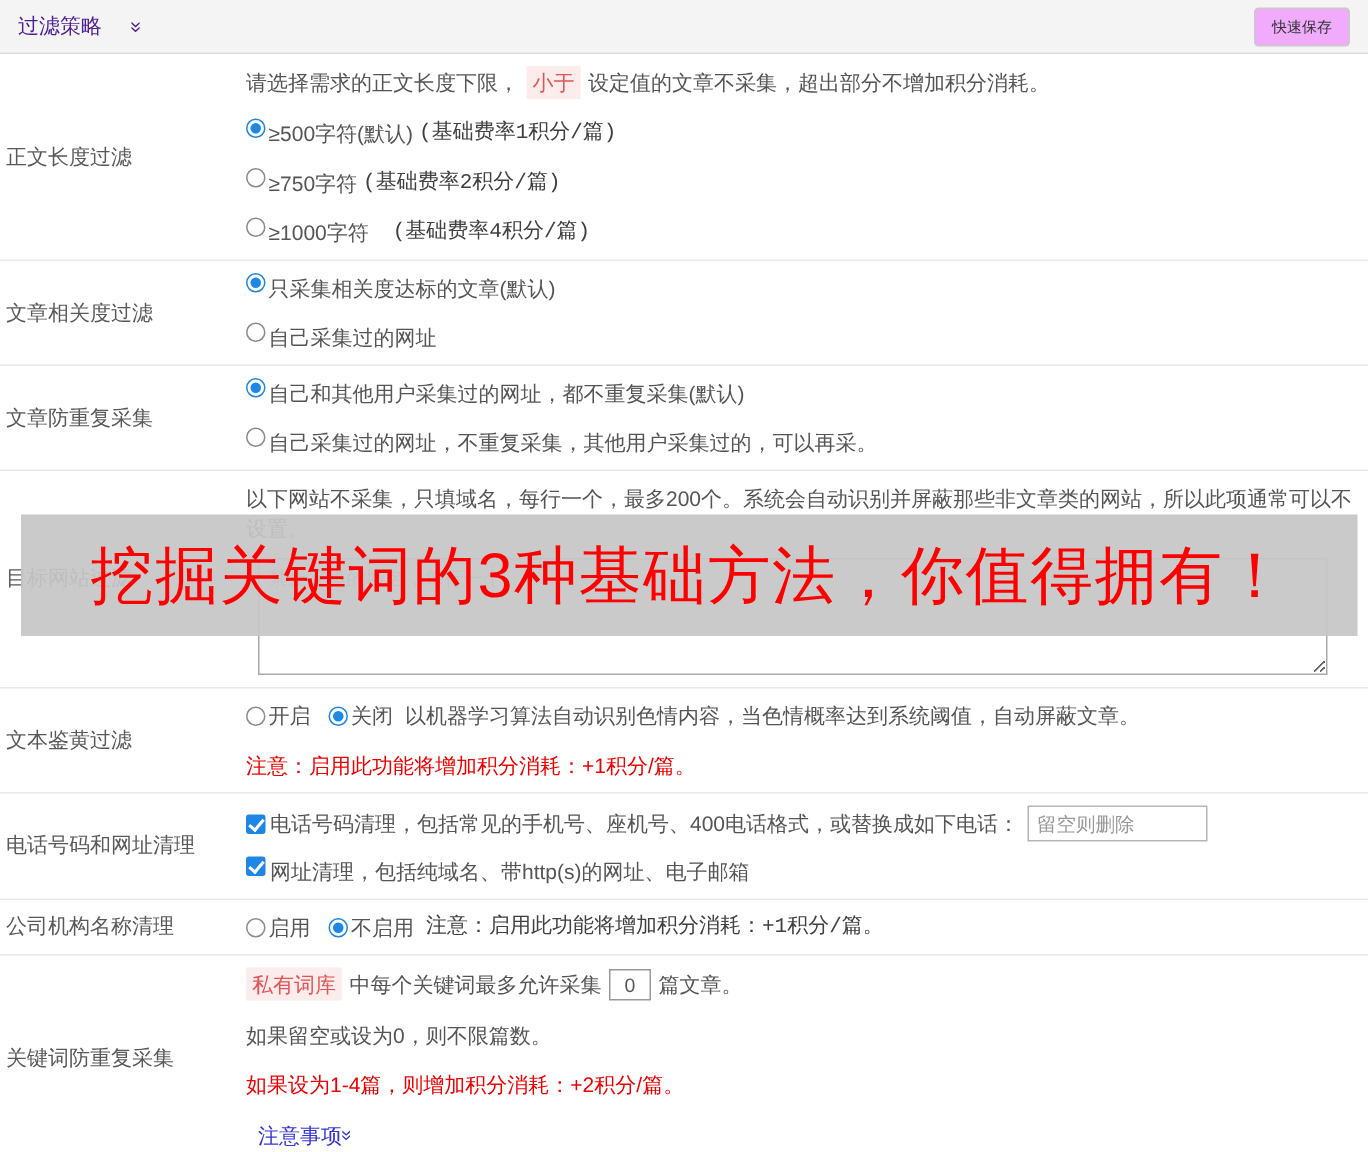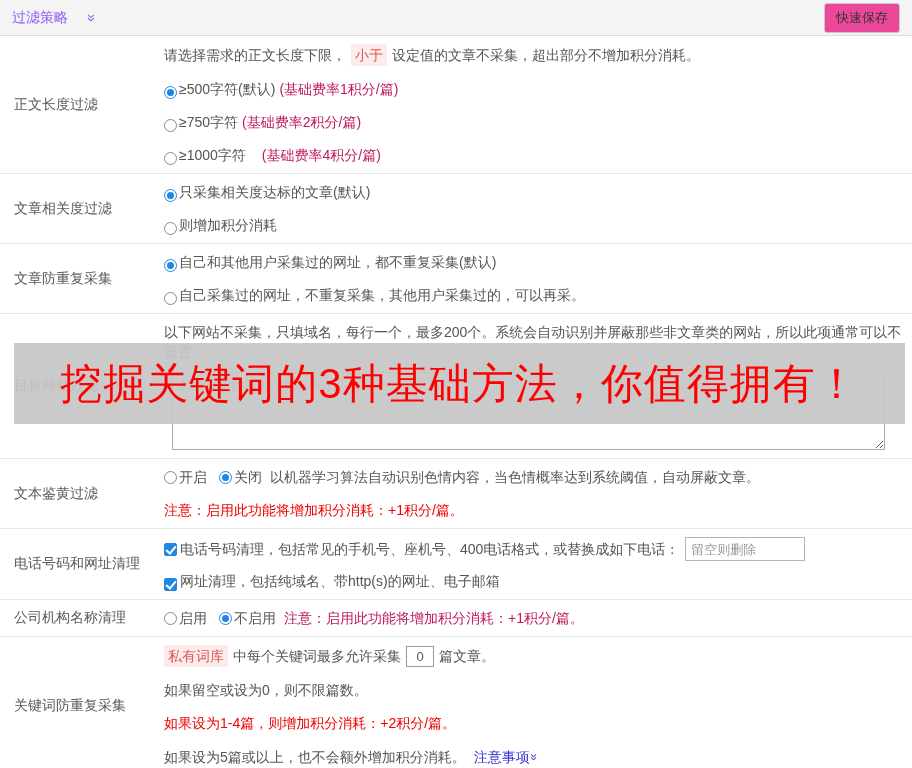--- a/index.html
+++ b/index.html
@@ -8,40 +8,40 @@
     width:912px; height:768px; overflow:hidden; position:relative;
     background:#fff; color:#555;
     font-family:"Liberation Sans", sans-serif; font-size:14px;
   }
   
   .topbar{
     height:36px; background:#f4f4f4; border-bottom:1px solid #dcdcdc;
     display:flex; align-items:center; justify-content:space-between;
     padding:0 12px;
   }
-  .title-wrap{ display:flex; align-items:center; gap:20px; color:#8b5cf6; cursor:pointer; }
+  .title-wrap{ display:flex; align-items:center; gap:20px; color:#4c1d95; cursor:pointer; }
   .chev{ display:inline-block; color:inherit; }
   .chev::before{ content:"»"; display:inline-block; transform:rotate(90deg); font-size:14px; }
   .save-btn{
-    background:#ec4899; border:1px solid #c9c9c9; border-radius:3px;
-    padding:5px 11px; font-size:13px; color:#333;
+    background:#f0abfc; border:1px solid #c9c9c9; border-radius:3px;
+    padding:5px 11px; font-size:10px; color:#333;
     font-family:"Liberation Sans", sans-serif; cursor:pointer;
   }
   
   .row{ display:flex; border-bottom:1px solid #e9e9e9; }
   .row-label{
-    flex:0 0 164px; padding-left:14px; display:flex; align-items:center;
+    flex:0 0 164px; padding-left:4px; display:flex; align-items:center;
     color:#595959;
   }
   .row-content{ flex:1; padding:8px 6px 8px 0; }
   .line{ line-height:20px; margin-bottom:13px; }
   .line:last-child{ margin-bottom:0; }
-  .opt{ display:flex; align-items:flex-end; cursor:pointer; }
+  .opt{ display:flex; align-items:flex-start; cursor:pointer; }
   .opt-inline{ display:inline-flex; align-items:center; cursor:pointer; }
-  .red{ color:#be185d; }
+  .red{ color:#404040;font-family:Liberation Mono, monospace; }
   .note-red{ color:#ee0000; line-height:20px; margin-bottom:13px; }
   
   .radio{
     width:13px; height:13px; flex:0 0 13px; border:1px solid #8a8a8a; border-radius:50%;
     display:inline-block; position:relative; background:#fff; margin-right:2px;
   }
   .radio.checked{ border-color:#1e87e5; }
   .radio.checked::after{
     content:""; position:absolute; left:2px; top:2px; right:2px; bottom:2px;
     border-radius:50%; background:#1e87e5;
@@ -128,21 +128,21 @@
 
 <div class="row">
   <div class="row-label">文章相关度过滤</div>
   <div class="row-content">
     <div class="line opt">
       <span class="radio checked"></span>
       <span>只采集相关度达标的文章(默认)</span>
     </div>
     <div class="line opt">
       <span class="radio"></span>
-      <span>则增加积分消耗</span>
+      <span>自己采集过的网址</span>
     </div>
   </div>
 </div>
 
 <div class="row">
   <div class="row-label">文章防重复采集</div>
   <div class="row-content">
     <div class="line opt">
       <span class="radio checked"></span>
       <span>自己和其他用户采集过的网址，都不重复采集(默认)</span>
@@ -219,21 +219,20 @@
   <div class="row-content">
     <div class="line" style="display:flex;align-items:center">
       <span class="pink-badge" style="margin-left:0">私有词库</span>
       <span>中每个关键词最多允许采集</span>
       <input class="num-input" type="text" value="0" style="">
       <span>篇文章。</span>
     </div>
     <div class="line">如果留空或设为0，则不限篇数。</div>
     <div class="line note-red">如果设为1-4篇，则增加积分消耗：+2积分/篇。</div>
     <div class="line" style="display:flex;align-items:center">
-      <span>如果设为5篇或以上，也不会额外增加积分消耗。</span>
       <span class="blue-link">
         <span>注意事项</span>
         <span class="chev"></span>
       </span>
     </div>
   </div>
 </div>
 
 <div class="promo-banner">
   <span class="promo-text">挖掘关键词的3种基础方法，你值得拥有！</span>

